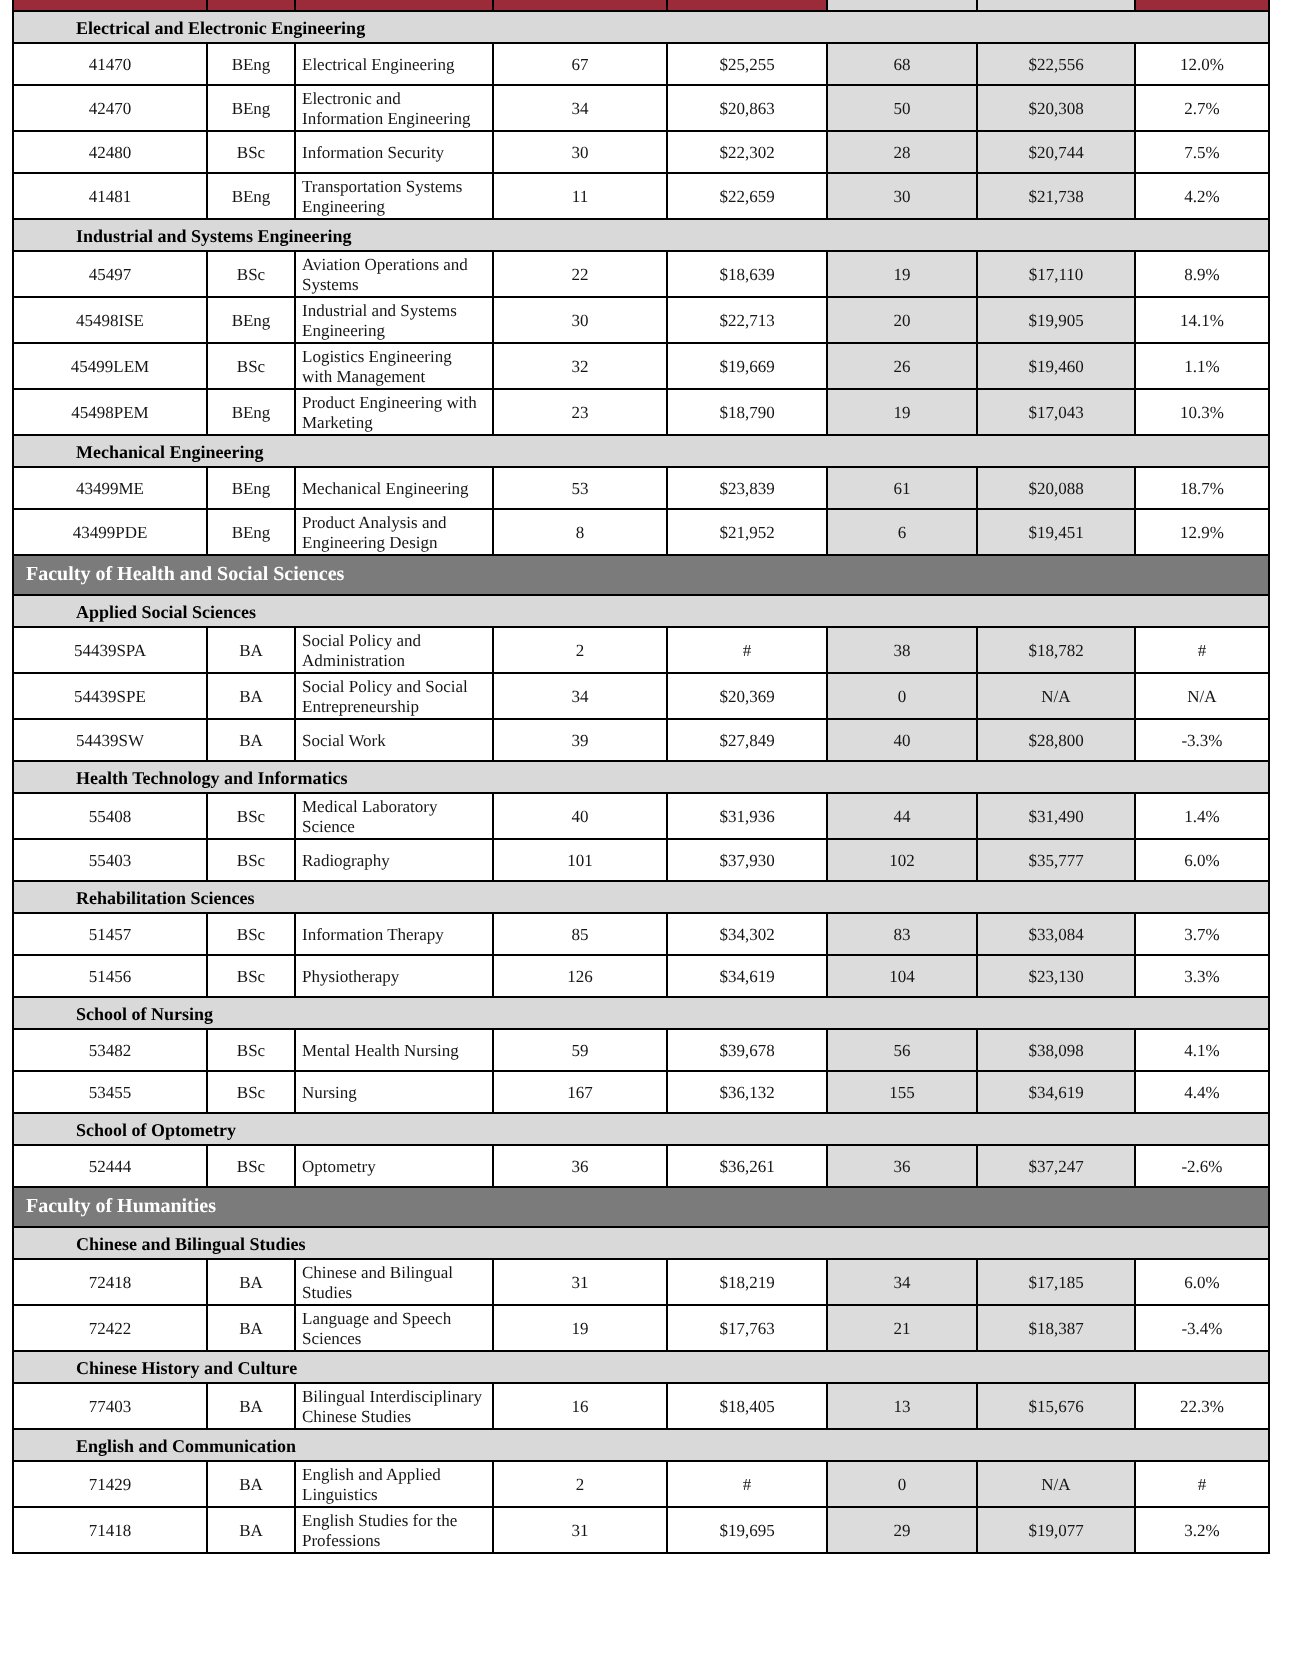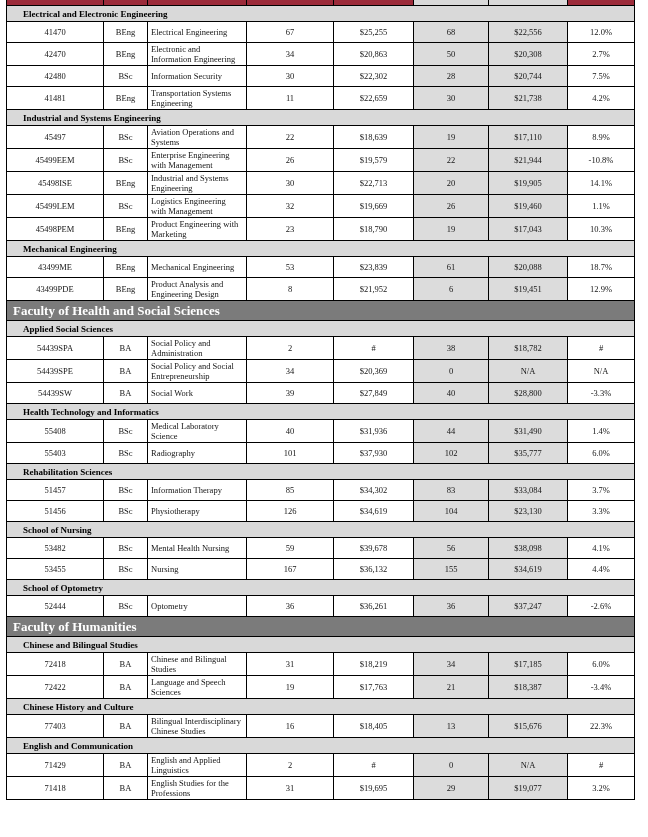--- a/index.html
+++ b/index.html
@@ -29,33 +29,33 @@
   }
   
   tr.band td{height:5px;padding:0;border-top:none;}
   tr.band td.m{background:var(--maroon);}
   tr.band td.g{background:var(--sec-gray);}
   
   tr.faculty td{
     background:var(--fac-gray);
     color:#ffffff;
     font-weight:bold;
-    font-size:13px;
+    font-size:10px;
     height:17px;
     padding-left:6px;
     text-align:left;
   }
   
   tr.dept td{
     background:var(--sec-gray);
     color:#000000;
     font-weight:bold;
     font-size:9px;
     height:13px;
-    padding-left:16px;
+    padding-left:31px;
     text-align:left;
   }
   
   tr.data td{height:18px;text-align:center;}
   tr.data td.name{text-align:left;padding-left:3px;padding-right:3px;}
   tr.data td.shade{background:var(--shade);}
 </style>
 </head>
 <body>
 
@@ -134,30 +134,20 @@
           <td>45497</td>
           <td>BSc</td>
           <td class="name">Aviation Operations and Systems</td>
           <td>22</td>
           <td>$18,639</td>
           <td class="shade">19</td>
           <td class="shade">$17,110</td>
           <td>8.9%</td>
         </tr>
         <tr class="data">
-          <td>45499EEM</td>
-          <td>BSc</td>
-          <td class="name">Enterprise Engineering with Management</td>
-          <td>26</td>
-          <td>$19,579</td>
-          <td class="shade">22</td>
-          <td class="shade">$21,944</td>
-          <td>-10.8%</td>
-        </tr>
-        <tr class="data">
           <td>45498ISE</td>
           <td>BEng</td>
           <td class="name">Industrial and Systems Engineering</td>
           <td>30</td>
           <td>$22,713</td>
           <td class="shade">20</td>
           <td class="shade">$19,905</td>
           <td>14.1%</td>
         </tr>
         <tr class="data">

